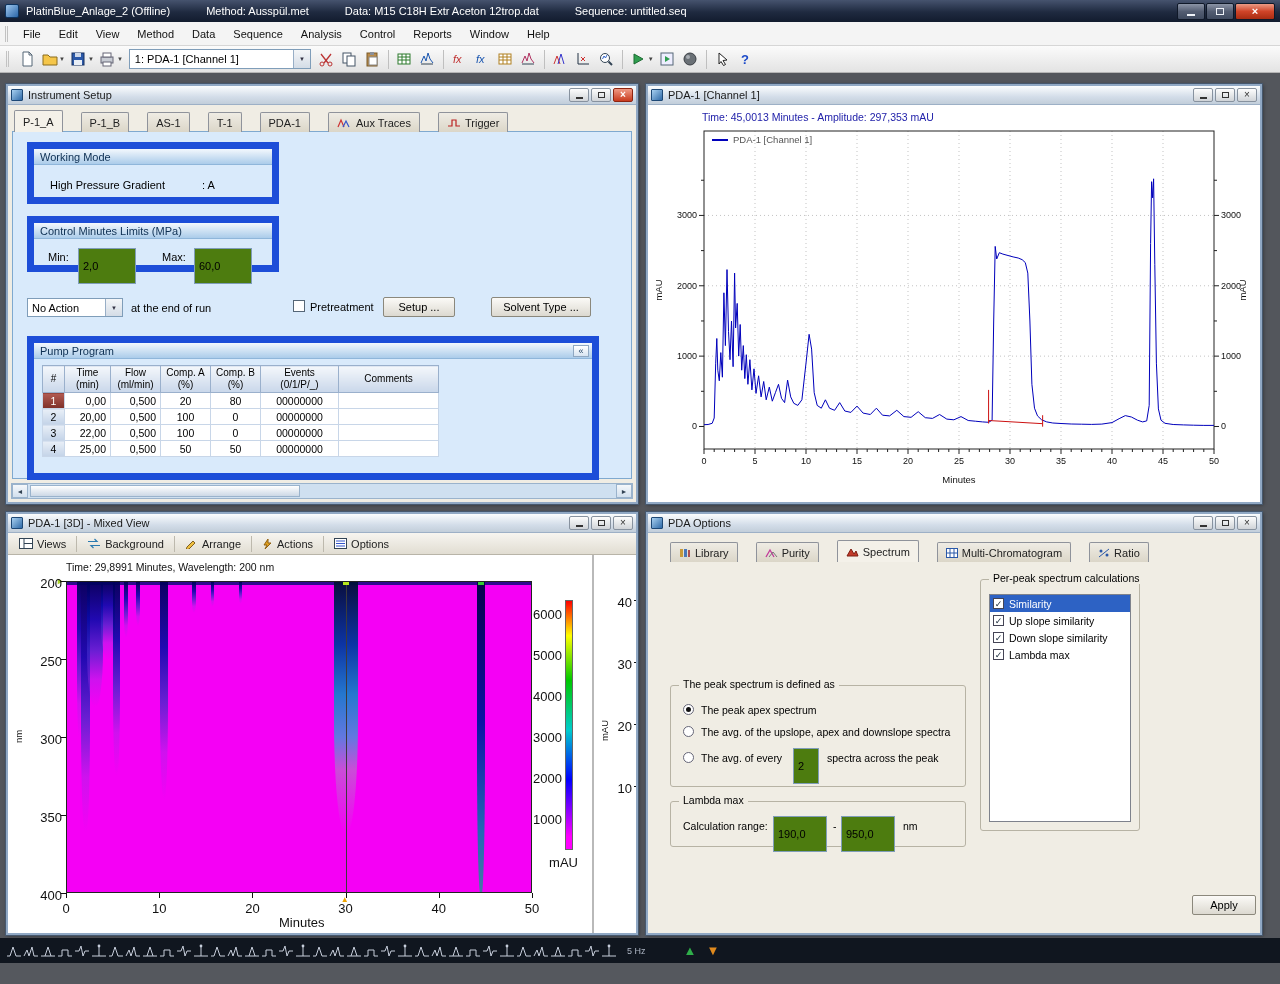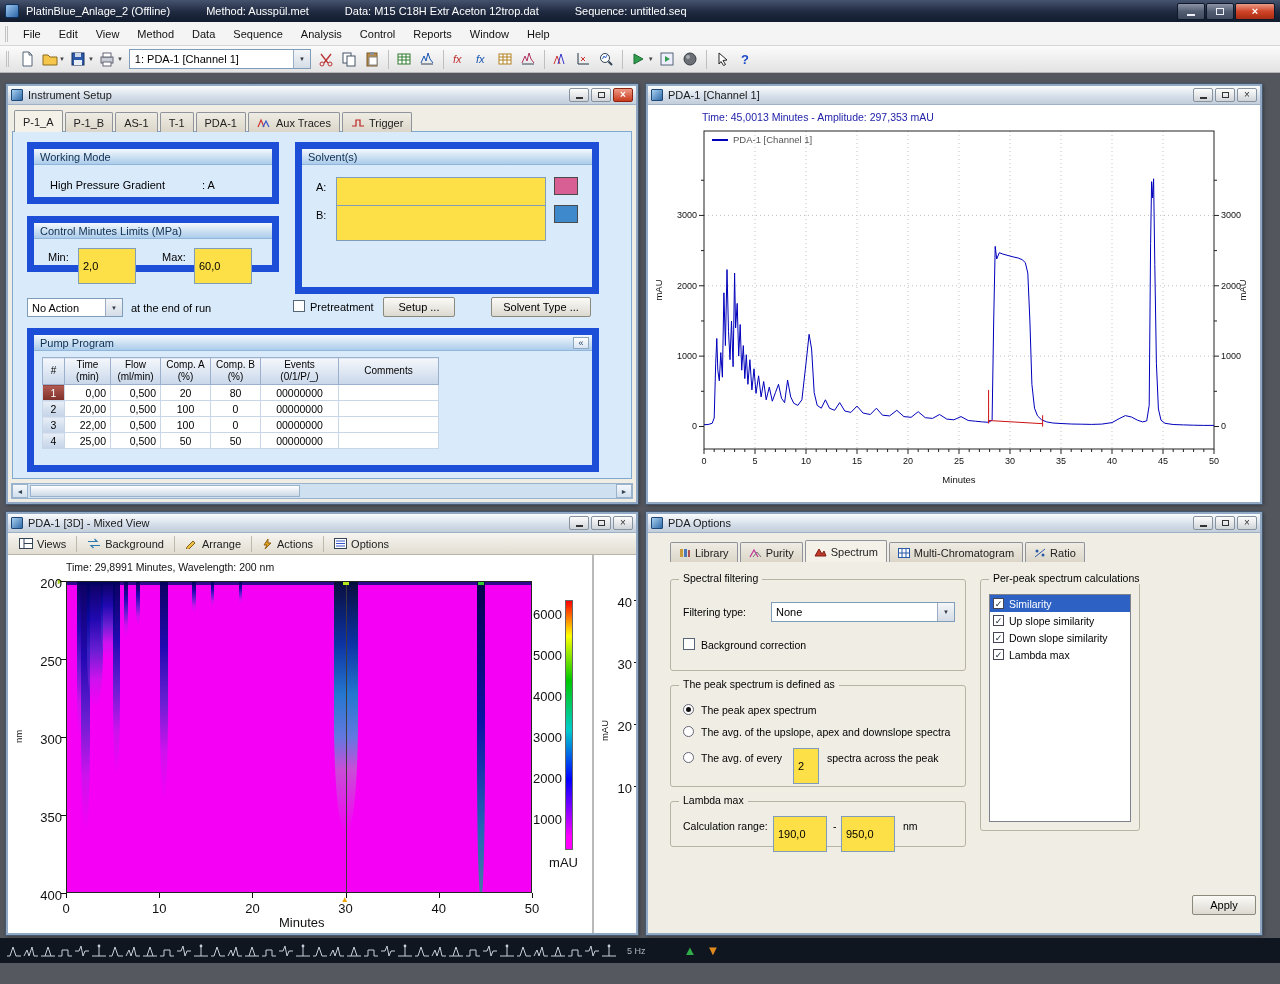--- a/index.html
+++ b/index.html
@@ -39,29 +39,29 @@
 .cw-btns{margin-left:auto;display:flex}
 .cwb{width:20px;height:14px;margin-left:2px;border:1px solid #87929f;border-radius:2px;background:linear-gradient(#fdfdfd,#d0d4d8);display:flex;align-items:center;justify-content:center;color:#333;font-size:10px;line-height:1}
 .cwb .g-min{width:7px;height:2px;background:#333;margin-top:6px}
 .cwb .g-max{width:7px;height:6px;border:1px solid #333}
 .cwb.red{background:linear-gradient(#f09a85,#c83a1d);border-color:#8e2410;color:#fff;font-weight:bold}
 .cw-body{position:absolute;left:0;top:19px;right:0;bottom:0;overflow:hidden;background:#f0ede4}
 .cw-body.white{background:#fff}
 
 
 .tabs{position:absolute;display:flex;align-items:flex-end;z-index:3}
-.tab{height:20px;display:flex;align-items:center;gap:4px;padding:8px 8px;border:1px solid #8f939b;border-bottom:none;border-radius:2px 2px 0 0;background:linear-gradient(#efece4,#dbd6c8);margin-right:2px;font-size:11px;color:#222;white-space:nowrap}
+.tab{height:20px;display:flex;align-items:center;gap:4px;padding:8px 8px;border:1px solid #8f939b;border-bottom:none;border-radius:2px 2px 0 0;background:linear-gradient(#efece4,#dbd6c8);margin-right:18px;font-size:11px;color:#222;white-space:nowrap}
 .tab.active{height:22px;background:#f4f1e9}
 
 
 #is-main{position:absolute;left:4px;right:4px;top:26px;bottom:23px;background:#d9eafb;border:1px solid #7fa9cf}
 .grp{position:absolute;border:7px solid #1d4ed8;background:#d9eafb}
 .grp-h{height:16px;display:flex;align-items:center;padding:0 6px;background:linear-gradient(#f3f8fd,#abccea);border-bottom:1px solid #8fb6da;color:#0d2f52}
 .lbl{position:absolute;white-space:nowrap}
-.field{position:absolute;border:1px solid #7f9db9;background:#fde047;display:flex;align-items:center;padding:17px 4px;font-size:11px;height:18px}
+.field{position:absolute;border:1px solid #7f9db9;background:#4d7c0f;display:flex;align-items:center;padding:17px 4px;font-size:11px;height:18px}
 .swatch{position:absolute;width:24px;height:18px;border:1px solid #4a4a4a}
 .btn{position:absolute;height:20px;border:1px solid #8b887c;border-radius:2px;background:linear-gradient(#fbfaf7,#dcd9d0);display:flex;align-items:center;justify-content:center;font-size:11px}
 .checkbox{position:absolute;width:12px;height:12px;border:1px solid #567;background:#fff;display:flex;align-items:center;justify-content:center;font-size:9px;color:#14521a}
 .combo2{position:absolute;height:19px;border:1px solid #7f9db9;background:#fff;display:flex;align-items:center;padding-left:4px;font-size:11px}
 .collapse-btn{position:absolute;right:3px;top:2px;width:16px;height:12px;border:1px solid #8fa8c2;background:linear-gradient(#fff,#d7e4f1);display:flex;align-items:center;justify-content:center;font-size:9px;color:#246;line-height:1}
 .ppt{border-collapse:collapse;position:absolute;background:#fff}
 .ppt th{background:linear-gradient(#f4f7fb,#c9d7ea);border:1px solid #9ab0cc;font-weight:normal;font-size:10px;padding:1px 3px;line-height:12px;text-align:center}
 .ppt td{background:#fff;border:1px solid #c8d6e8;font-size:10.5px;padding:0 4px;height:16px}
 .ppt td.rowh{background:linear-gradient(#e9eff7,#c3d3e8);text-align:center}
 .ppt td.cur{background:linear-gradient(#b25b52,#7e2f28);color:#fff}
@@ -335,49 +335,40 @@
           </span>
         </div>
         <div id="is-main">
 
           <div class="grp" style="left:14px;top:10px;width:252px;height:62px">
             <div class="grp-h">Working Mode</div>
             <span class="lbl" style="left:16px;top:30px">High Pressure Gradient</span>
             <span class="lbl" style="left:168px;top:30px">: A</span>
           </div>
 
-          <div class="grp" style="left:282px;top:10px;width:304px;height:152px">
-            <div class="grp-h">Solvent(s)</div>
-            <span class="lbl" style="left:14px;top:32px">A:</span>
-            <span class="field" style="left:34px;top:28px;width:210px"></span>
-            <span class="swatch" style="left:252px;top:28px;background:#d75f93"></span>
-            <span class="lbl" style="left:14px;top:60px">B:</span>
-            <span class="field" style="left:34px;top:56px;width:210px"></span>
-            <span class="swatch" style="left:252px;top:56px;background:#3e89cc"></span>
-          </div>
 
           <div class="grp" style="left:14px;top:84px;width:252px;height:56px">
             <div class="grp-h">Control Minutes Limits (MPa)</div>
             <span class="lbl" style="left:14px;top:28px">Min:</span>
             <span class="field" style="left:44px;top:25px;width:58px">2,0</span>
             <span class="lbl" style="left:128px;top:28px">Max:</span>
             <span class="field" style="left:160px;top:25px;width:58px">60,0</span>
           </div>
 
           <span class="combo2" style="left:14px;top:166px;width:96px">
             <span>No Action</span>
             <span class="carrow" style="margin-left:auto">▼</span>
           </span>
           <span class="lbl" style="left:118px;top:170px">at the end of run</span>
           <span class="checkbox" style="left:280px;top:168px"></span>
           <span class="lbl" style="left:297px;top:169px">Pretreatment</span>
           <span class="btn" style="left:370px;top:165px;width:72px">Setup ...</span>
           <span class="btn" style="left:478px;top:165px;width:100px">Solvent Type ...</span>
 
-          <div class="grp" style="left:14px;top:196px;width:572px;height:144px">
+          <div class="grp" style="left:14px;top:204px;width:572px;height:144px">
             <div class="grp-h">Pump Program</div>
             <span class="collapse-btn">«</span>
             <table class="ppt" style="left:8px;top:22px">
               <tbody>
                   <tr>
                 <th style="width:22px">
                       <div>#</div>
                     </th>
                 <th style="width:46px">
                       <div>Time</div>
@@ -757,30 +748,20 @@
           <span class="tab">
             <svg width="12" height="10" viewBox="0 0 12 10">
                 <line x1="1" y1="9" x2="11" y2="1" stroke="#2a58a8"></line>
                 <circle cx="3" cy="3" r="1.5" fill="#2a58a8"></circle>
                 <circle cx="9" cy="7" r="1.5" fill="#2a58a8"></circle>
               </svg>
             <span>Ratio</span>
           </span>
         </div>
 
-        <div class="fs" style="left:22px;top:46px;width:296px;height:92px">
-          <span class="fs-t">Spectral filtering</span>
-          <span class="opt-lbl" style="left:12px;top:26px">Filtering type:</span>
-          <span class="combo2" style="left:100px;top:22px;width:184px;height:20px">
-            <span>None</span>
-            <span class="carrow" style="margin-left:auto">▼</span>
-          </span>
-          <span class="checkbox" style="left:12px;top:58px"></span>
-          <span class="opt-lbl" style="left:30px;top:59px">Background correction</span>
-        </div>
 
         <div class="fs" style="left:22px;top:152px;width:296px;height:102px">
           <span class="fs-t">The peak spectrum is defined as</span>
           <span class="radio sel" style="left:12px;top:18px"></span>
           <span class="opt-lbl" style="left:30px;top:18px">The peak apex spectrum</span>
           <span class="radio" style="left:12px;top:40px"></span>
           <span class="opt-lbl" style="left:30px;top:40px">The avg. of the upslope, apex and downslope spectra</span>
           <span class="radio" style="left:12px;top:66px"></span>
           <span class="opt-lbl" style="left:30px;top:66px">The avg. of every</span>
           <span class="field" style="left:122px;top:62px;width:26px;height:17px">2</span>

